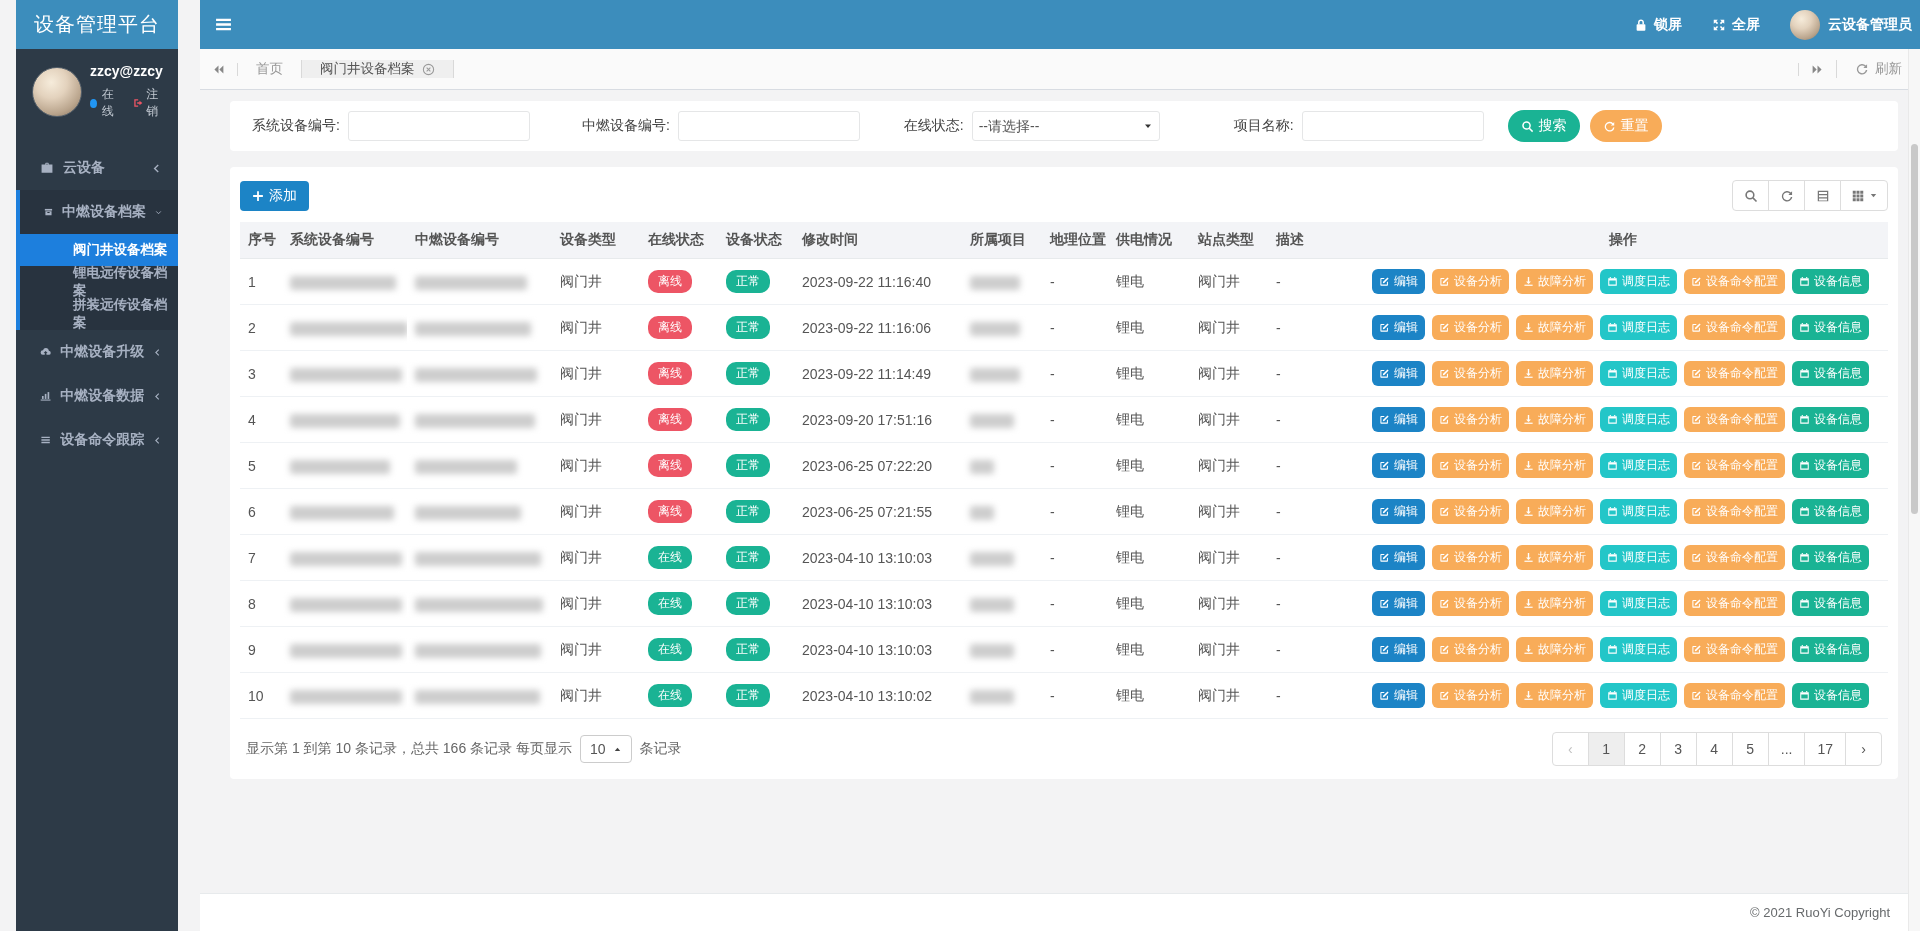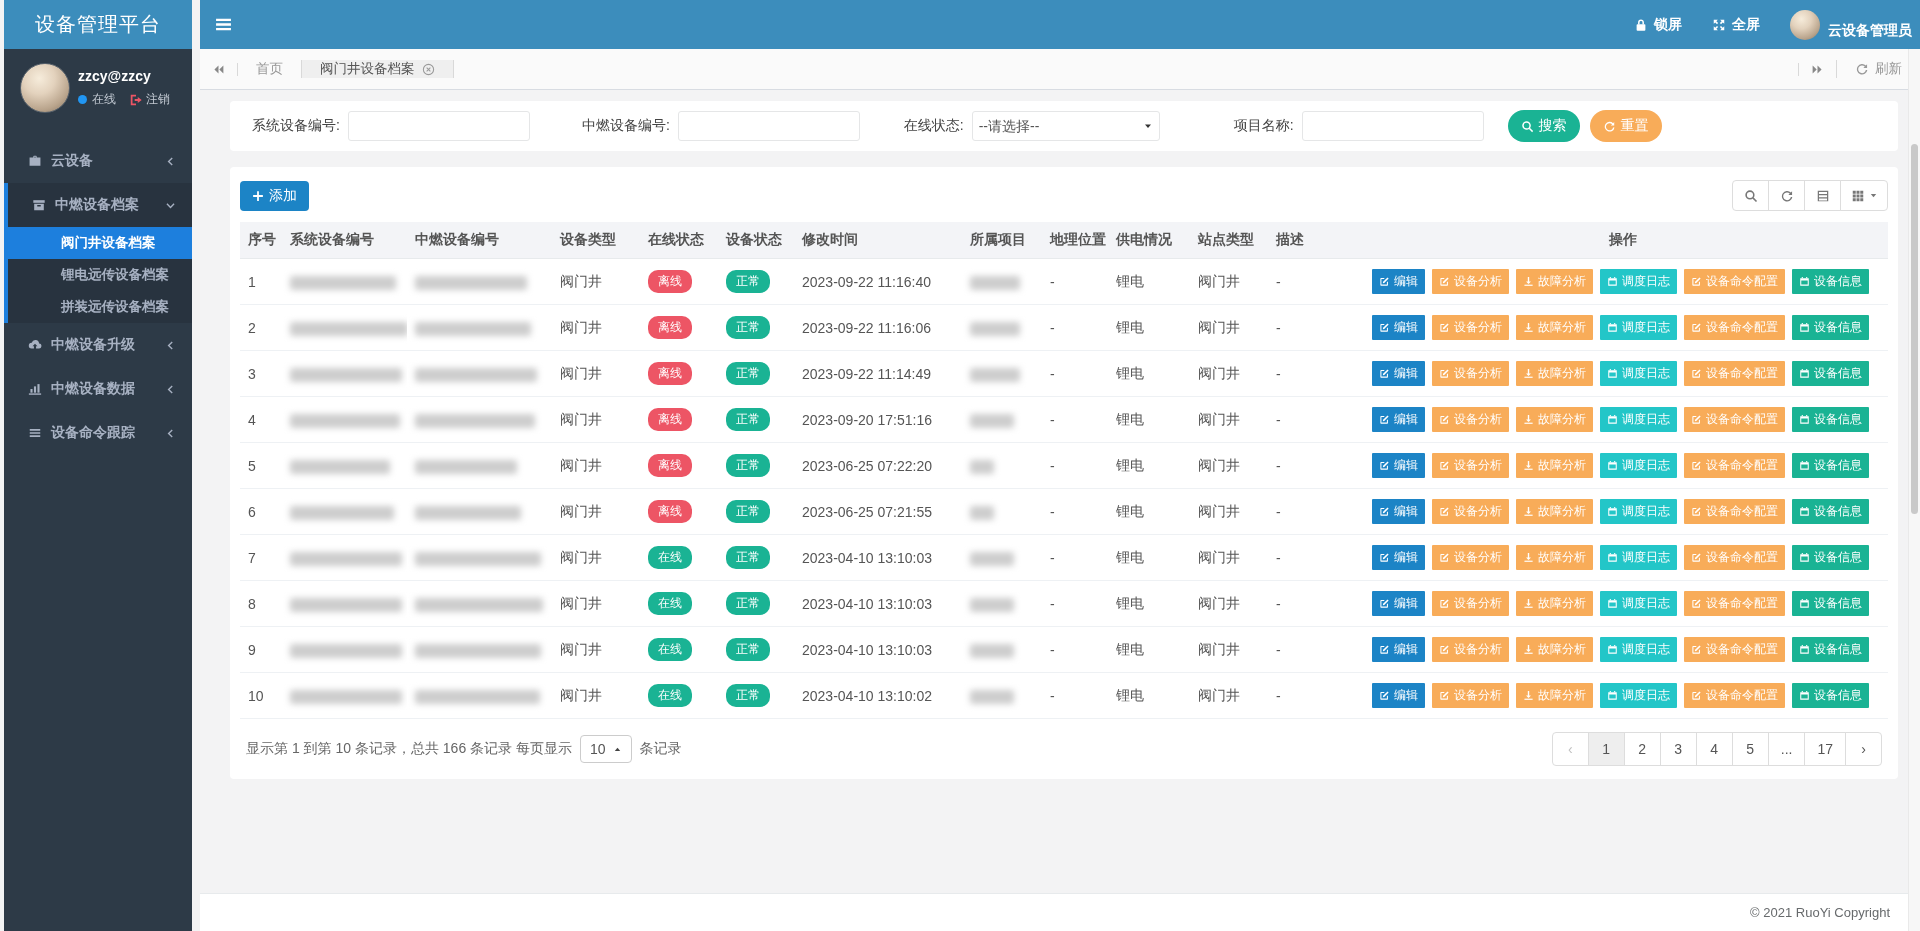--- a/index.html
+++ b/index.html
@@ -1,21 +1,21 @@
 <!DOCTYPE html>
 <html style="--topbar: #3c8dbc; --sidebar: #2d3a47; --sidebar-active: #1d7fdd; --blue: #1c84c6; --green: #1ab394; --orange: #f8ac59; --teal: #23c6c8; --red: #ed5565;"><head>
 <meta charset="utf-8">
 <style>
   * { box-sizing: border-box; margin: 0; padding: 0; }
   html,body { width:1920px; height:931px; overflow:hidden; }
   body { font-family:"Liberation Sans","DejaVu Sans",sans-serif; font-size:14px; color:#555; }
   .frame { position:relative; width:1920px; height:931px; background:#f3f3f4; }
 
   
-  .sidebar { position:absolute; left:4px; top:0; width:188px; height:100%; background:var(--sidebar,#2d3a47); z-index:5; }
+  .sidebar { position:absolute; left:16px; top:0; width:162px; height:100%; background:var(--sidebar,#2d3a47); z-index:5; }
   .brand { height:49px; line-height:49px; text-align:center; background:var(--topbar,#3c8dbc); color:#fff; font-size:20px; letter-spacing:1px; }
   .user-panel { display:flex; align-items:center; gap:8px; padding:14px 14px 16px 16px; }
   .avatar { width:50px; height:50px; border-radius:50%; background:radial-gradient(circle at 38% 30%, #f6ecdb 0%, #e3d2bd 35%, #b9a48c 70%, #7d6d5c 100%); flex:0 0 auto; border:1px solid #55606b; }
   .user-name { color:#fff; font-weight:bold; font-size:14px; margin-bottom:7px; }
   .user-status { display:flex; align-items:center; gap:5px; font-size:12px; color:#c3cad3; }
   .dot { width:9px; height:9px; border-radius:50%; background:#2196f3; display:inline-block; }
   .signout { display:inline-flex; align-items:center; gap:3px; margin-left:8px; cursor:pointer; color:#c3cad3; }
   .signout .ic { color:#ed5565; }
   nav { margin-top:10px; }
   .menu-item { height:44px; display:flex; align-items:center; gap:9px; padding:0 16px 0 24px; color:#a7b1c2; font-weight:bold; cursor:pointer; }
@@ -28,21 +28,21 @@
   .ic { display:inline-block; width:14px; height:14px; }
   .ic svg { width:100%; height:100%; fill:currentColor; display:block; }
 
   
   .main { margin-left:200px; height:100%; display:flex; flex-direction:column; }
   .navbar { height:49px; background:var(--topbar,#3c8dbc); display:flex; align-items:center; color:#fff; flex:0 0 auto; }
   .hamburger { width:46px; height:49px; display:flex; align-items:center; justify-content:center; cursor:pointer; }
   .hamburger .ic { width:17px; height:17px; }
   .nav-right { margin-left:auto; display:flex; align-items:center; gap:30px; padding-right:8px; font-weight:bold; }
   .nav-link { display:inline-flex; align-items:center; gap:6px; cursor:pointer; }
-  .nav-user { display:inline-flex; align-items:flex-end; gap:8px; cursor:pointer; }
+  .nav-user { display:inline-flex; align-items:center; gap:8px; cursor:pointer; }
   .avatar-sm { width:30px; height:30px; border-radius:50%; background:radial-gradient(circle at 38% 30%, #f6ecdb 0%, #e3d2bd 35%, #b9a48c 70%, #7d6d5c 100%); }
 
   
   .tabbar { height:41px; background:#fafafa; border-bottom:1px solid #d8dce2; display:flex; align-items:center; flex:0 0 auto; }
   .tab-scroll { width:38px; display:flex; align-items:center; justify-content:center; color:#888; cursor:pointer; }
   .tab-scroll.left { border-right:1px solid #d9d9d9; }
   .tab-scroll.right { border-left:1px solid #d9d9d9; margin-left:auto; }
   .tab-scroll .ic { width:13px; height:13px; }
   #tabs { display:flex; align-items:stretch; }
   .tab { display:flex; align-items:center; gap:7px; padding:0 18px; color:#999; border-right:1px solid #d9d9d9; cursor:pointer; font-size:13.5px; }
@@ -77,21 +77,21 @@
 
   table { width:100%; border-collapse:collapse; table-layout:fixed; }
   thead th { background:#f3f4f7; color:#555; font-weight:bold; text-align:left; padding:9px 8px; font-size:14px; border-bottom:1px solid #e7eaec; white-space:nowrap; }
   thead th.op { text-align:center; }
   tbody td { padding:10px 8px; border-bottom:1px solid #eef1f4; color:#555; font-size:14px; white-space:nowrap; overflow:hidden; }
   .blur { display:inline-block; height:14px; background:#cdcdcd; border-radius:2px; filter:blur(3px); vertical-align:middle; }
   .badge { display:inline-block; color:#fff; font-size:12px; padding:3px 10px; border-radius:10px; }
   .badge.red { background:var(--red,#ed5565); }
   .badge.green { background:var(--green,#1ab394); }
   .opcell { padding-left:14px !important; }
-  .abtn { display:inline-flex; align-items:center; gap:4px; color:#fff; font-size:12px; padding:4px 7px; border-radius:1px; margin-right:7px; cursor:pointer; }
+  .abtn { display:inline-flex; align-items:center; gap:4px; color:#fff; font-size:12px; padding:4px 7px; border-radius:6px; margin-right:7px; cursor:pointer; }
   .abtn .ic { width:11px; height:11px; }
   .abtn.blue { background:var(--blue,#1c84c6); }
   .abtn.orange { background:var(--orange,#f8ac59); }
   .abtn.teal { background:var(--teal,#23c6c8); }
   .abtn.green { background:var(--green,#1ab394); }
 
   .pagination-row { display:flex; align-items:center; margin-top:13px; padding:0 6px; color:#666; }
   .page-size-btn { display:inline-flex; align-items:center; gap:7px; border:1px solid #ccc; border-radius:4px; background:#fff; color:#555; padding:5px 9px; margin:0 8px; cursor:pointer; font-size:14px; font-family:inherit; }
   .page-size-btn .ic { width:9px; height:9px; color:#444; }
   .pages { margin-left:auto; display:flex; }

